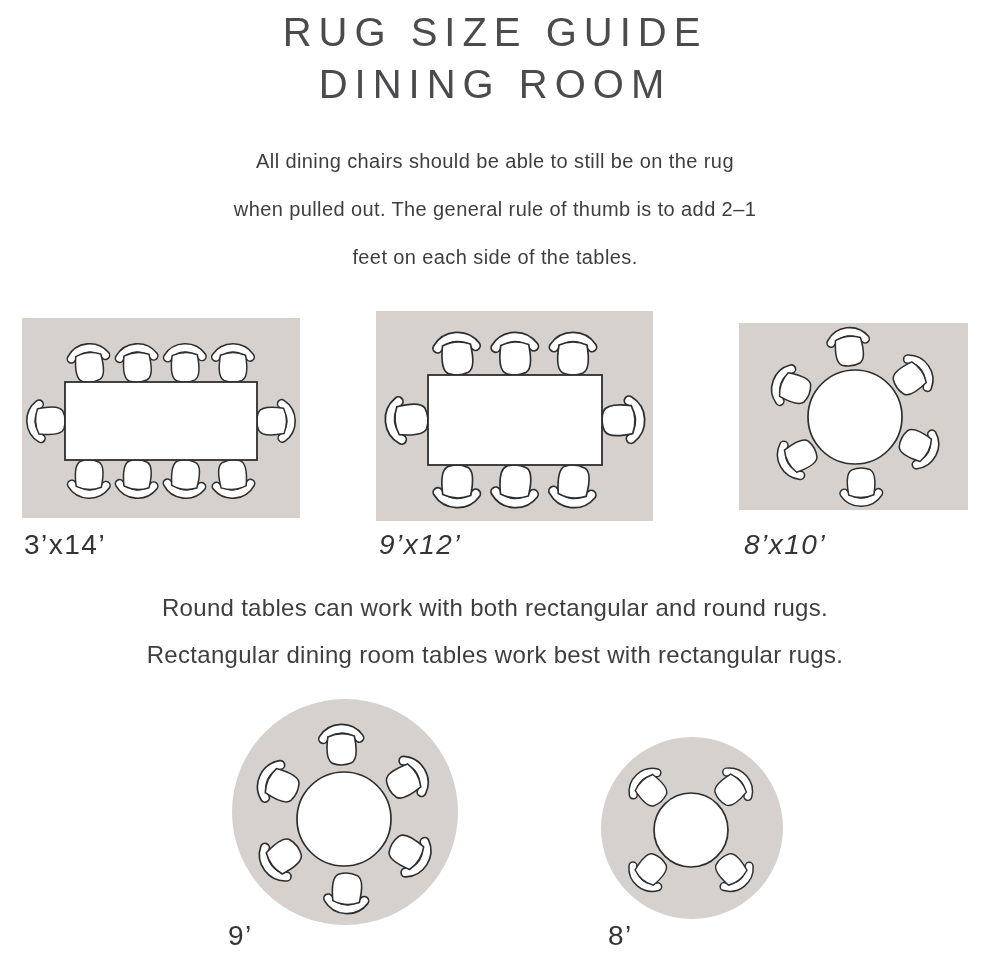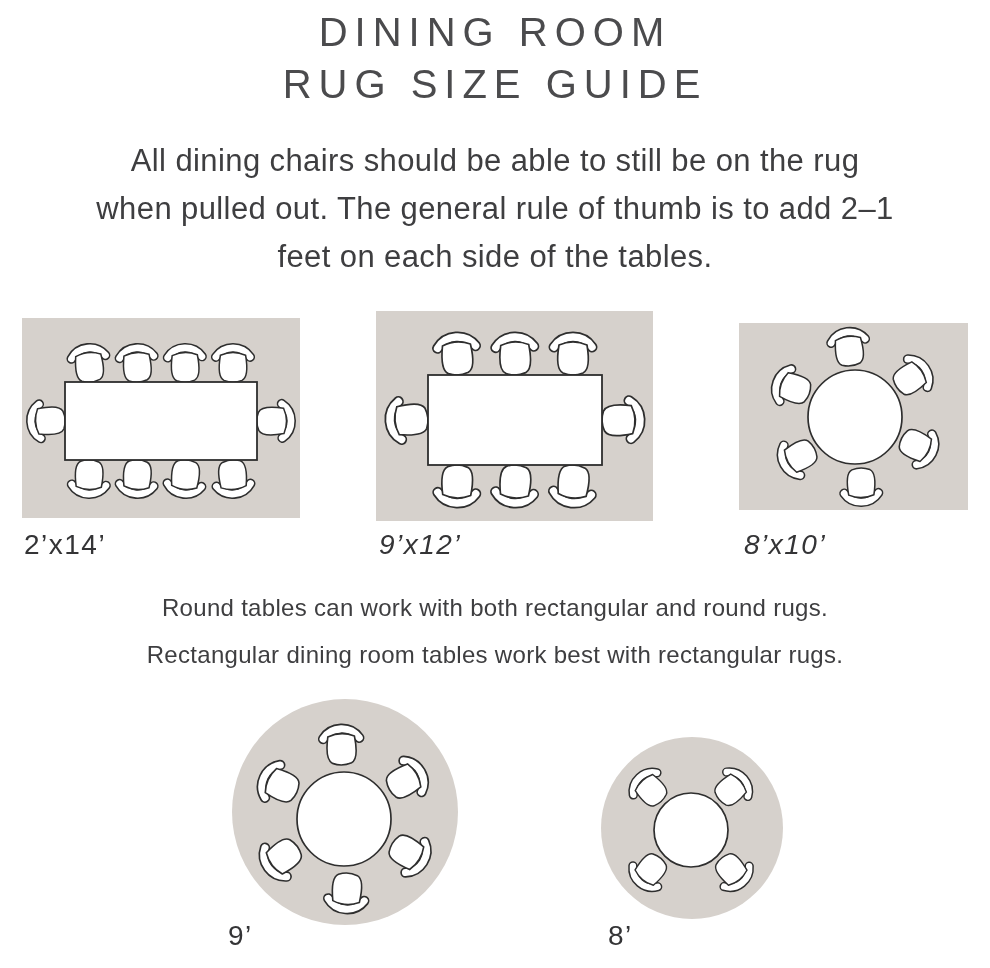--- a/index.html
+++ b/index.html
@@ -12,21 +12,21 @@
   #diagram-canvas { position:absolute; left:0; top:0; }
   .title-block {
     position:absolute; top:6px; left:0; width:100%;
     text-align:center; color:#4b4b4d;
     font-size:40px; line-height:52px; letter-spacing:7px;
     font-weight:400;
   }
   .intro-block {
     position:absolute; top:137px; left:0; width:100%;
     text-align:center; color:#3e3e40;
-    font-size:31px; line-height:48px; letter-spacing:0.4px;
+    font-size:20px; line-height:48px; letter-spacing:0.4px;
   }
   .note-block {
     position:absolute; top:584px; left:0; width:100%;
     text-align:center; color:#3e3e40;
     font-size:24px; line-height:47px; letter-spacing:0.3px;
   }
   .tline { display:block; }
   .size-label {
     position:absolute; color:#343436;
     font-size:28px; line-height:30px; letter-spacing:1.5px;
@@ -224,31 +224,31 @@
         <g transform="translate(648.5735931288071,872.4264068711929) rotate(220) scale(0.85)">
           <path d="M -19 -6 A 23 23 0 0 1 19 -6" fill="none" stroke="#2e2e2e" stroke-width="11" stroke-linecap="round"></path>
           <path d="M -19 -6 A 23 23 0 0 1 19 -6" fill="none" stroke="#ffffff" stroke-width="7.5" stroke-linecap="round"></path>
           <path d="M -14 -8 Q -18 16 -10 20 Q 0 24 10 20 Q 18 16 14 -8 Q 0 -14 -14 -8 Z" fill="#ffffff" stroke="#2e2e2e" stroke-width="1.7"></path>
         </g>
         <circle cx="691" cy="830" r="37" fill="#ffffff" stroke="#2e2e2e" stroke-width="1.7"></circle>
       </g>
     </svg>
 
   <header class="title-block">
+    <span class="tline">RUG SIZE GUIDE</span>
     <span class="tline">DINING ROOM</span>
-    <span class="tline">RUG SIZE GUIDE</span>
   </header>
 
   <p class="intro-block">
     <span class="tline">All dining chairs should be able to still be on the rug</span>
     <span class="tline">when pulled out. The general rule of thumb is to add 2–1</span>
     <span class="tline">feet on each side of the tables.</span>
   </p>
 
-  <div class="size-label" style="left:24px;  top:530px;">2’x14’</div>
+  <div class="size-label" style="left:24px;  top:530px;">3’x14’</div>
   <div class="size-label" style="left:379px; top:530px;font-style:italic;">9’x12’</div>
   <div class="size-label" style="left:744px; top:530px;font-style:italic;">8’x10’</div>
 
   <p class="note-block">
     <span class="tline">Round tables can work with both rectangular and round rugs.</span>
     <span class="tline">Rectangular dining room tables work best with rectangular rugs.</span>
   </p>
 
   <div class="size-label" style="left:228px; top:921px;">9’</div>
   <div class="size-label" style="left:608px; top:921px;">8’</div>

